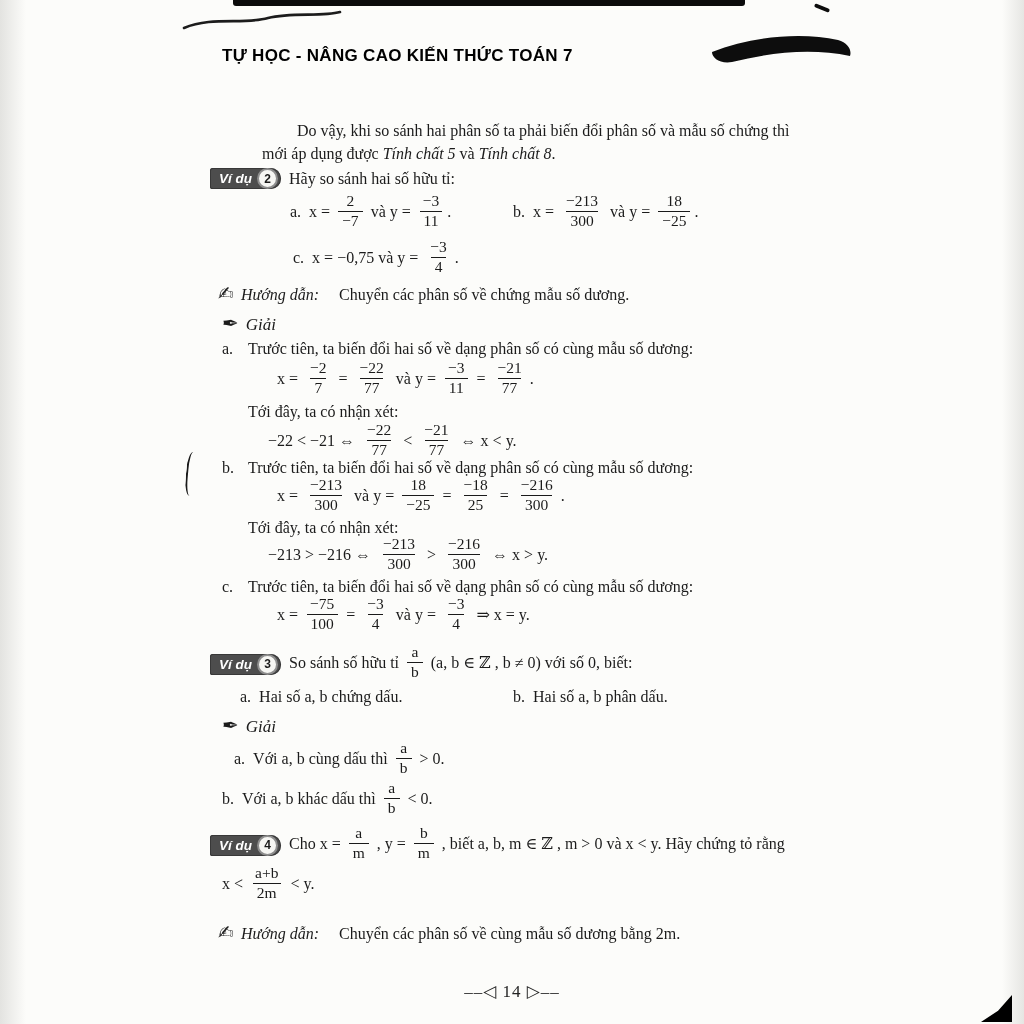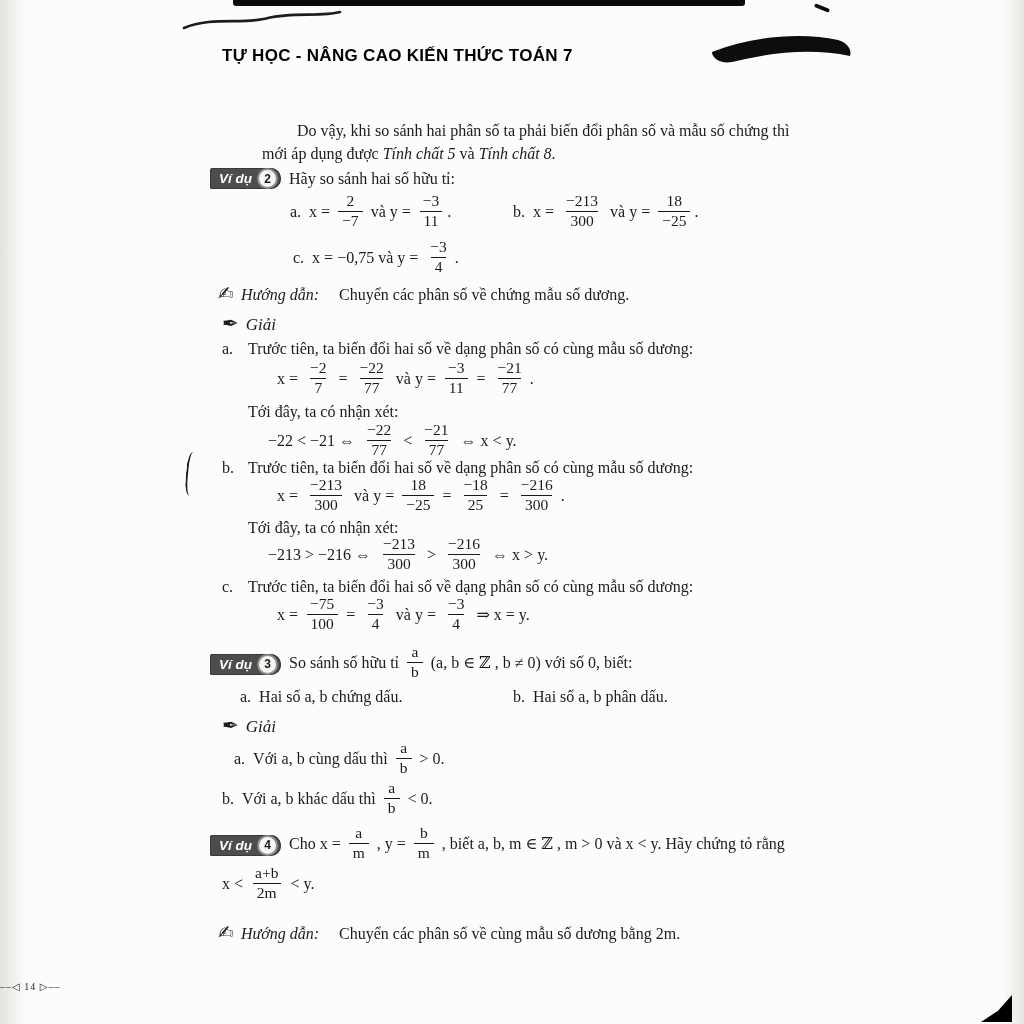--- a/index.html
+++ b/index.html
@@ -42,21 +42,21 @@
   }
   .frac .num, .frac .den { padding:1px 4px; }
   .frac .den { border-top:1.4px solid #1a1a1a; }
   .plabel { display:inline-block; width:26px; }
   .icon { font-size:19px; margin-right:7px; }
   .pen { font-size:20px; }
   .hint-label { margin-right:20px; }
   .giai { font-size:17px; }
   .footer {
     position:absolute; left:0; top:981px; width:100%;
-    text-align:left; font-size:10px; letter-spacing:1px; color:#222;
+    text-align:center; font-size:17px; letter-spacing:1px; color:#222;
   }
   
   .art-topbar { position:absolute; left:233px; top:0; width:512px; height:6px;
     background:#0b0b0b; border-radius:0 0 3px 3px; }
   .art-squiggle { position:absolute; left:182px; top:8px; }
   .art-streak { position:absolute; left:712px; top:28px; }
   .art-ticktr { position:absolute; left:814px; top:6px; width:16px; height:4px;
     background:#0d0d0d; transform:rotate(22deg); border-radius:2px; }
   .art-leftmark { position:absolute; left:186px; top:452px; width:9px; height:44px;
     border-left:2.5px solid #1a1a1a; border-radius:50% 0 0 50%/40% 0 0 40%;

